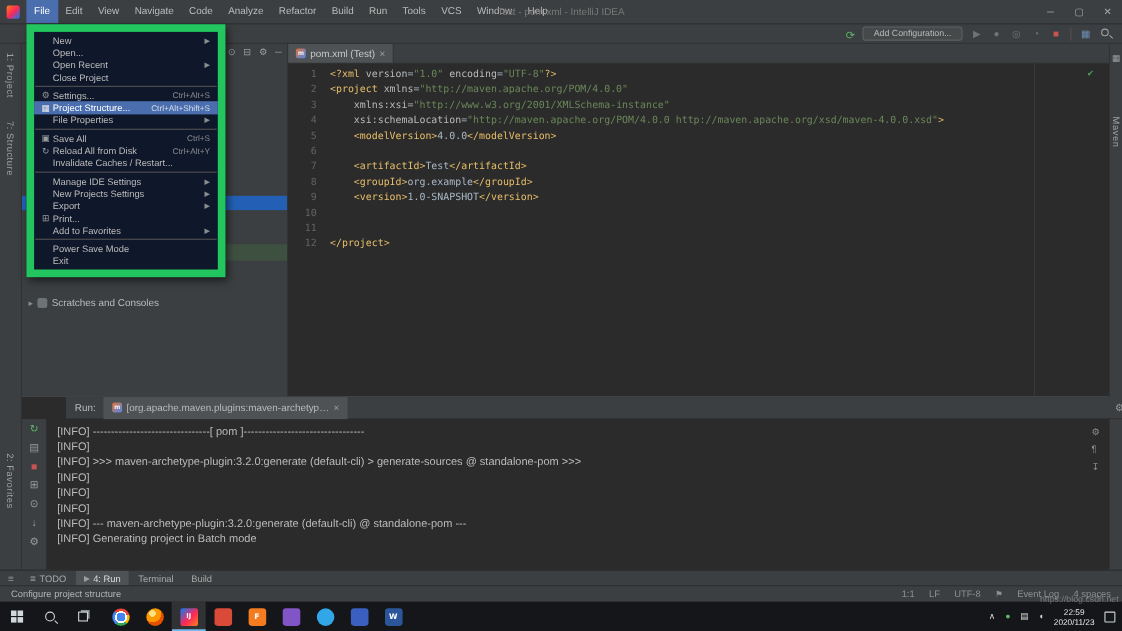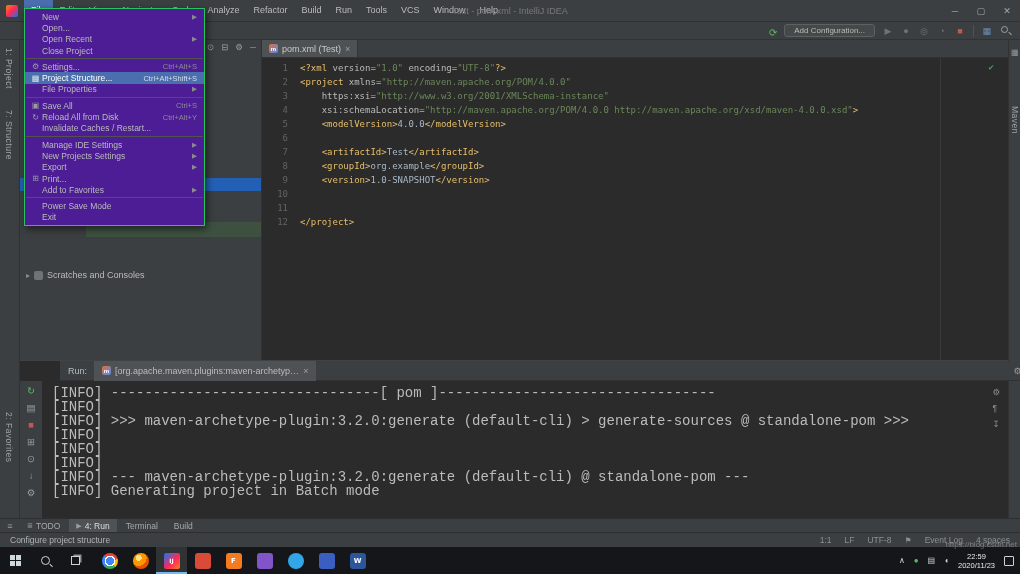--- a/index.html
+++ b/index.html
@@ -57,41 +57,41 @@
   .gutter { position:absolute; left:0; top:3px; width:26px; text-align:right; color:#606366; }
   .ln { height:14px; }
   .code { position:absolute; left:38px; top:3px; right:10px; }
   .cl { height:14px; white-space:pre; }
   .tk-t { color:#e8bf6a; } .tk-a { color:#bababa; } .tk-s { color:#6a8759; } .tk-x { color:#a9b7c6; }
   .margin-guide { position:absolute; left:678px; top:0; bottom:0; width:1px; background:#37393b; }
   .inspect-ok { position:absolute; right:14px; top:2px; color:#499c54; font-size:9px; }
   .inspect-ok::before { content:"✔"; }
 
   
-  .file-menu { position:absolute; left:24px; top:8px; width:181px; background:#4c1d95; border:1px solid #22c55e; box-shadow:2px 3px 7px rgba(0,0,0,.55); z-index:100; padding:2px 0; }
+  .file-menu { position:absolute; left:24px; top:22px; width:181px; background:#0f172a; border:7px solid #22c55e; box-shadow:2px 3px 7px rgba(0,0,0,.55); z-index:100; padding:2px 0; }
   .menu-row { display:flex; align-items:center; height:11.3px; padding:0 7px 0 4px; font-size:8.5px; color:#bbb; }
   .menu-row.selected { background:#4b6eaf; color:#fff; }
   .mi-icon { width:13px; font-size:8px; color:#9a9d9f; text-align:center; flex:0 0 auto; }
   .menu-row.selected .mi-icon { color:#e8e8e8; }
   .mi-label { white-space:nowrap; }
   .mi-right { margin-left:auto; font-size:7.5px; color:#8a8d90; padding-left:10px; white-space:nowrap; }
   .mi-right.arrow { font-size:6.5px; }
   .menu-row.selected .mi-right { color:#d5dde8; }
   .menu-sep { height:1px; background:#515151; margin:2px 1px; }
 
   
   .run-panel { position:absolute; left:20px; top:360px; width:988px; height:158px; background:#2b2b2b; border-top:1px solid #404244; }
   .rp-header { position:absolute; left:0; top:0; width:100%; height:20px; background:#3c3f41; border-bottom:1px solid #323232; display:flex; align-items:center; gap:7px; padding-left:8px;margin-left:40px; }
   .rp-label { font-size:9px; color:#bbb; }
   .rp-tab { display:flex; align-items:center; gap:4px; background:#4e5254; height:20px; padding:0 8px; font-size:9px; color:#bbb; }
   .rp-actions { margin-left:auto; display:flex; gap:10px; padding-right:10px; }
   .rp-ico { font-size:9px; color:#9a9d9f; }
   .rp-toolbar { position:absolute; left:0; top:20px; bottom:0; width:22px; background:#3c3f41; display:flex; flex-direction:column; align-items:center; padding-top:5px; gap:7px; }
   .rt-ico { font-size:9.5px; line-height:10px; }
-  .console { position:absolute; left:22px; top:20px; right:0; bottom:0; padding:5px 0 0 10px; font-family:Liberation Mono, monospace; font-size:14px; line-height:14px; color:#bbbbbb; overflow:hidden;border-radius:29px; }
+  .console { position:absolute; left:22px; top:20px; right:0; bottom:0; padding:5px 0 0 10px; font-family:Liberation Sans, sans-serif; font-size:10px; line-height:14px; color:#bbbbbb; overflow:hidden;border-radius:29px; }
   .console-line { white-space:pre; height:14px; }
   .console-side { position:absolute; right:8px; top:26px; display:flex; flex-direction:column; gap:6px; }
   .cs-ico { font-size:8.5px; color:#8a8d90; }
 
   
   .tw-bar { position:absolute; left:0; top:518px; width:1020px; height:14px; background:#3c3f41; border-top:1px solid #2c2e2f; display:flex; align-items:center; font-size:8.5px; color:#a7a7a7; gap:2px; padding-left:2px; }
   .tw-menu { width:16px; text-align:center; color:#9a9d9f; font-size:9px; }
   .tw-menu::before { content:"≡"; }
   .tw-item { display:flex; align-items:center; gap:3px; padding:0 7px; height:100%; }
   .tw-item.active { background:#4e5254; color:#dcdcdc; }
@@ -213,21 +213,21 @@
       <div class="ln">7</div>
       <div class="ln">8</div>
       <div class="ln">9</div>
       <div class="ln">10</div>
       <div class="ln">11</div>
       <div class="ln">12</div>
     </div>
   <div class="code">
       <div class="cl"><span class="tk-t">&lt;?xml </span><span class="tk-a">version</span><span class="tk-x">=</span><span class="tk-s">"1.0"</span><span class="tk-x"> </span><span class="tk-a">encoding</span><span class="tk-x">=</span><span class="tk-s">"UTF-8"</span><span class="tk-t">?&gt;</span></div>
       <div class="cl"><span class="tk-t">&lt;project </span><span class="tk-a">xmlns</span><span class="tk-x">=</span><span class="tk-s">"http://maven.apache.org/POM/4.0.0"</span></div>
-      <div class="cl"><span class="tk-x">    </span><span class="tk-a">https:xsi</span><span class="tk-x">=</span><span class="tk-s">"http://www.w3.org/2001/XMLSchema-instance"</span></div>
+      <div class="cl"><span class="tk-x">    </span><span class="tk-a">xmlns:xsi</span><span class="tk-x">=</span><span class="tk-s">"http://www.w3.org/2001/XMLSchema-instance"</span></div>
       <div class="cl"><span class="tk-x">    </span><span class="tk-a">xsi:schemaLocation</span><span class="tk-x">=</span><span class="tk-s">"http://maven.apache.org/POM/4.0.0 http://maven.apache.org/xsd/maven-4.0.0.xsd"</span><span class="tk-t">&gt;</span></div>
       <div class="cl"><span class="tk-x">    </span><span class="tk-t">&lt;modelVersion&gt;</span><span class="tk-x">4.0.0</span><span class="tk-t">&lt;/modelVersion&gt;</span></div>
       <div class="cl"></div>
       <div class="cl"><span class="tk-x">    </span><span class="tk-t">&lt;artifactId&gt;</span><span class="tk-x">Test</span><span class="tk-t">&lt;/artifactId&gt;</span></div>
       <div class="cl"><span class="tk-x">    </span><span class="tk-t">&lt;groupId&gt;</span><span class="tk-x">org.example</span><span class="tk-t">&lt;/groupId&gt;</span></div>
       <div class="cl"><span class="tk-x">    </span><span class="tk-t">&lt;version&gt;</span><span class="tk-x">1.0-SNAPSHOT</span><span class="tk-t">&lt;/version&gt;</span></div>
       <div class="cl"></div>
       <div class="cl"></div>
       <div class="cl"><span class="tk-t">&lt;/project&gt;</span></div>
     </div>

